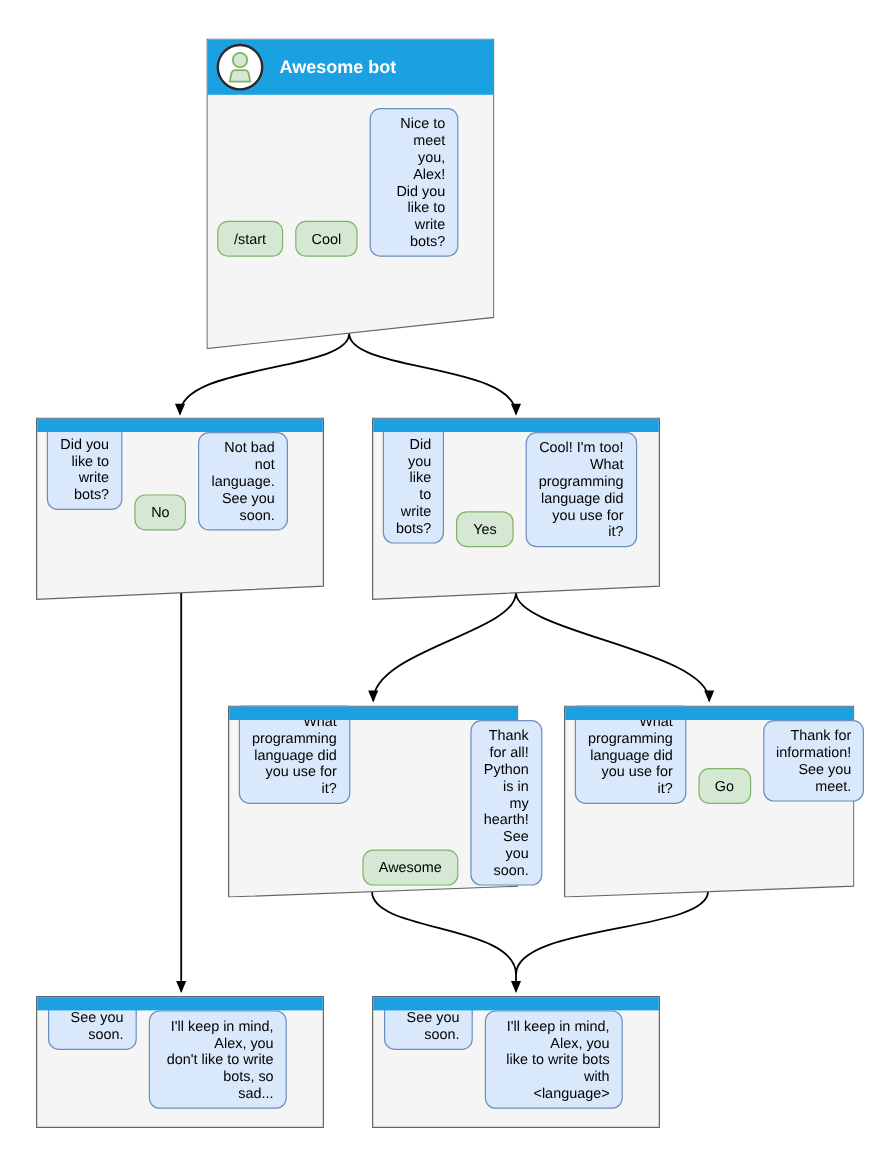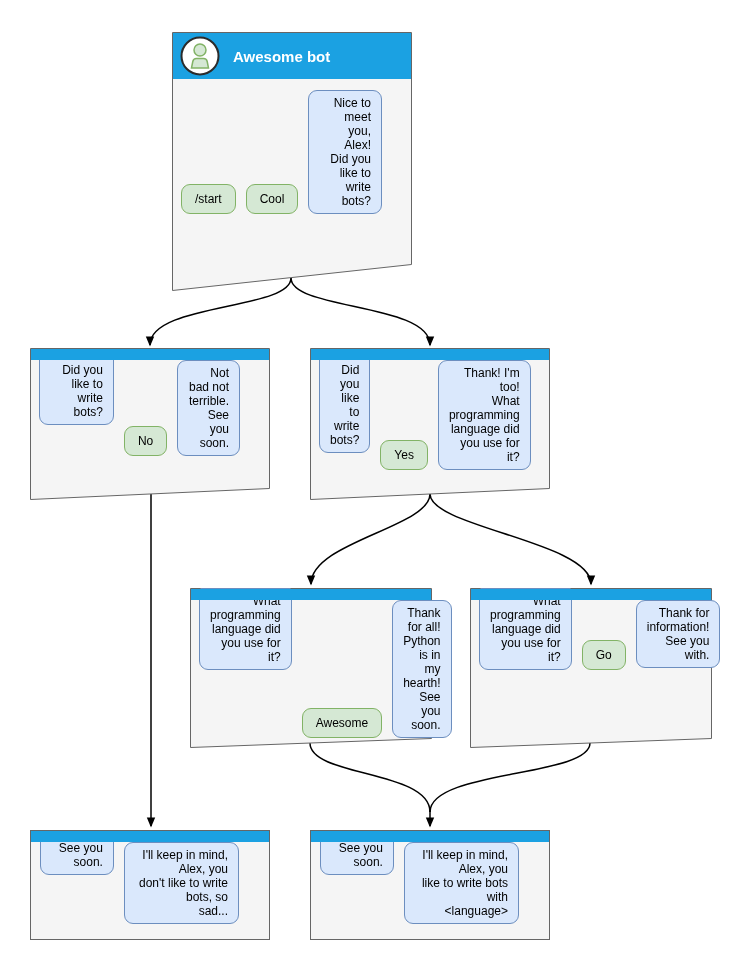--- a/index.html
+++ b/index.html
@@ -84,34 +84,34 @@
   </div>
 
   <div class="window slant-window" style="left:30px;top:348px;width:240px;height:152px">
     <svg class="frame" width="240" height="152">
       <polygon points="0.5,0.5 239.5,0.5 239.5,140.5 0.5,151.5"></polygon>
     </svg>
     <div class="header thin"></div>
     <div class="body below-thin">
       <div class="bubble bot clipped" style="margin-top:-3px">Did you like to write bots?</div>
       <div class="bubble user">No</div>
-      <div class="bubble bot">Not bad not terrible.
+      <div class="bubble bot">Not bad not language.
 See you soon.</div>
     </div>
   </div>
 
   <div class="window slant-window" style="left:310px;top:348px;width:240px;height:152px">
     <svg class="frame" width="240" height="152">
       <polygon points="0.5,0.5 239.5,0.5 239.5,140.5 0.5,151.5"></polygon>
     </svg>
     <div class="header thin"></div>
     <div class="body below-thin">
       <div class="bubble bot clipped" style="margin-top:-3px">Did you like to write bots?</div>
       <div class="bubble user">Yes</div>
-      <div class="bubble bot">Thank! I'm too!
+      <div class="bubble bot">Cool! I'm too!
 What programming
 language did you use for it?</div>
     </div>
   </div>
 
   <div class="window slant-window" style="left:190px;top:588px;width:242px;height:160px">
     <svg class="frame" width="242" height="160">
       <polygon points="0.5,0.5 241.5,0.5 241.5,150.5 0.5,159.5"></polygon>
     </svg>
     <div class="header thin"></div>
@@ -128,21 +128,21 @@
   <div class="window slant-window" style="left:470px;top:588px;width:242px;height:160px">
     <svg class="frame" width="242" height="160">
       <polygon points="0.5,0.5 241.5,0.5 241.5,150.5 0.5,159.5"></polygon>
     </svg>
     <div class="header thin"></div>
     <div class="body below-thin">
       <div class="bubble bot clipped" style="margin-top:-12px">What programming
 language did you use for it?</div>
       <div class="bubble user">Go</div>
       <div class="bubble bot">Thank for information!
-See you with.</div>
+See you meet.</div>
     </div>
   </div>
 
   <div class="window rect-window" style="left:30px;top:830px;width:240px;height:110px">
     <div class="header thin"></div>
     <div class="body below-thin">
       <div class="bubble bot clipped" style="margin-top:-7px">See you soon.</div>
       <div class="bubble bot">I'll keep in mind, Alex, you
 don't like to write bots, so
 sad...</div>

